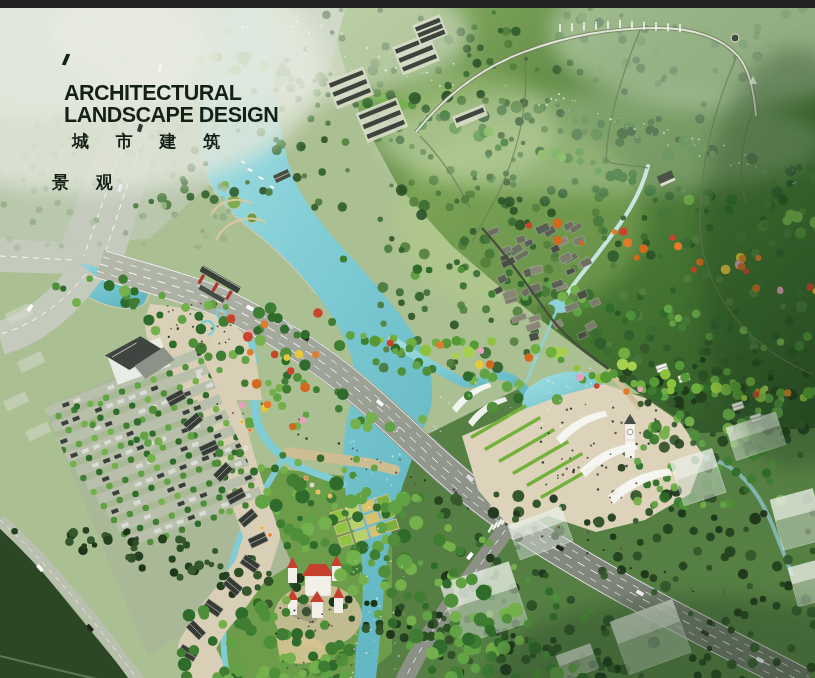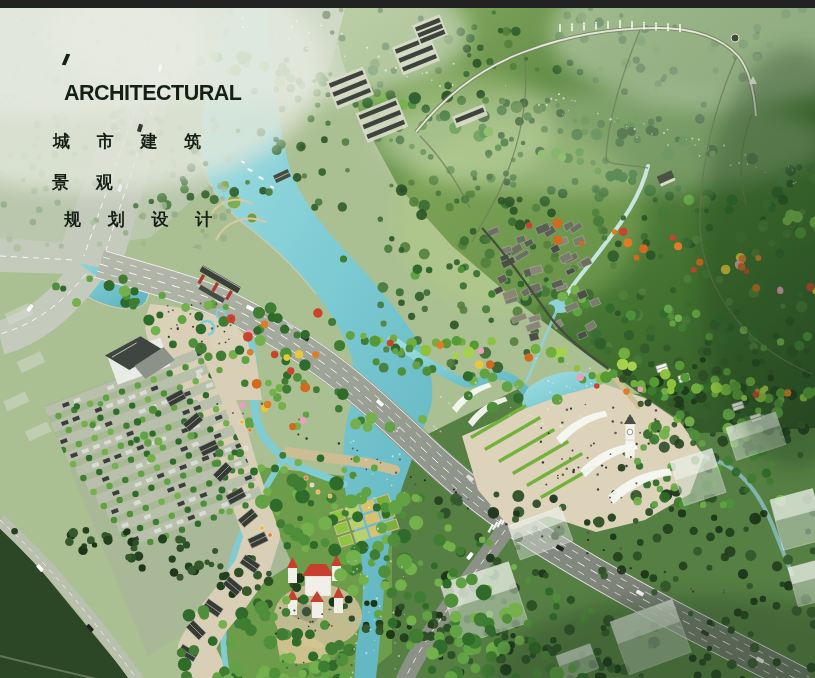--- a/index.html
+++ b/index.html
@@ -2703,16 +2703,16 @@
           <circle cx="352.5" cy="641.7" r="1.1" fill="#6b4a3a" opacity="0.9"></circle>
         </g>
     <ellipse cx="795" cy="250" rx="95" ry="210" fill="#1c3a1c" opacity="0.32" filter="url(#soft)"></ellipse>
     <ellipse cx="700" cy="668" rx="210" ry="80" fill="#213d20" opacity="0.35" filter="url(#soft)"></ellipse>
     <ellipse cx="60" cy="40" rx="150" ry="70" fill="#eceee6" opacity="0.5" filter="url(#soft)"></ellipse>
   </g>
 </svg>
 
 <div id="tick"></div>
 <div class="overlay title-line" style="left:64px;top:74px;">ARCHITECTURAL</div>
-<div class="overlay cn-line" style="left:53px;top:122px;">城 市 建 筑</div>
+<div class="overlay title-line" style="left:64px;top:96px;">LANDSCAPE DESIGN</div>
+<div class="overlay cn-line" style="left:72px;top:122px;">城 市 建 筑</div>
 <div class="overlay cn-line" style="left:52px;top:163px;">景 观</div>
-<div class="overlay cn-line" style="left:64px;top:200px;">规 划 设 计</div>
 </div>
 
 </body></html>

